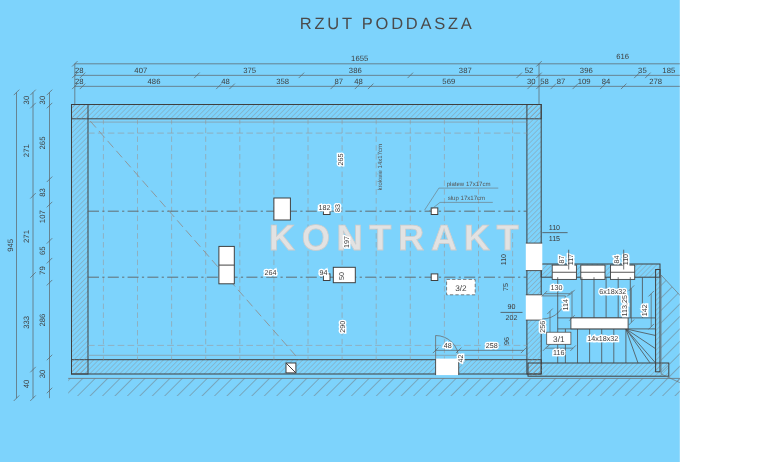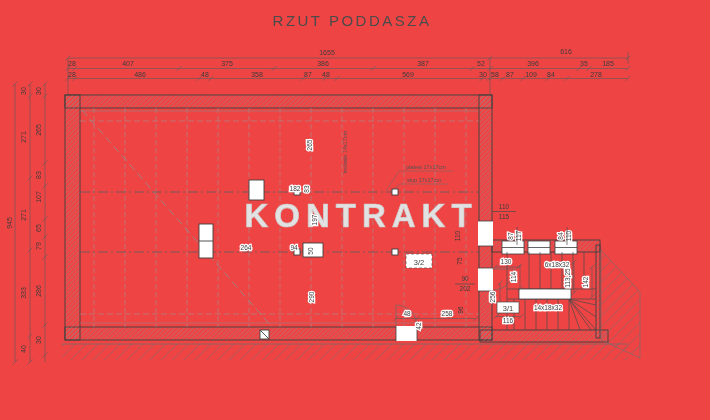--- a/index.html
+++ b/index.html
@@ -1,16 +1,16 @@
 <!DOCTYPE html>
 <html><head>
 <meta charset="utf-8">
 <style>
   html,body{margin:0;padding:0;background:#fff;}
-  .page{position:relative;width:710px;height:420px;background:#ef4444;overflow:hidden;
+  .page{position:relative;width:618px;height:420px;background:#7dd3fc;overflow:hidden;
         font-family:"Liberation Sans",sans-serif;}
   svg{position:absolute;left:0;top:0;}
   svg text{fill:#3d3d3d;font-family:"Liberation Sans",sans-serif;}
   .title{font-size:15px;letter-spacing:2.5px;fill:#4b4b4b;}
   .dim{font-size:7px;}
   .dimS{font-size:6.5px;}
   .tiny{font-size:5.5px;fill:#555;}
   .room{font-size:7.5px;}
   .wm{font-size:33px;font-weight:bold;letter-spacing:6px;fill:#e2e2e2;stroke:#cccccc;stroke-width:0.7px;}
   .halo{paint-order:stroke;stroke:#ffffff;stroke-width:2.5px;}

